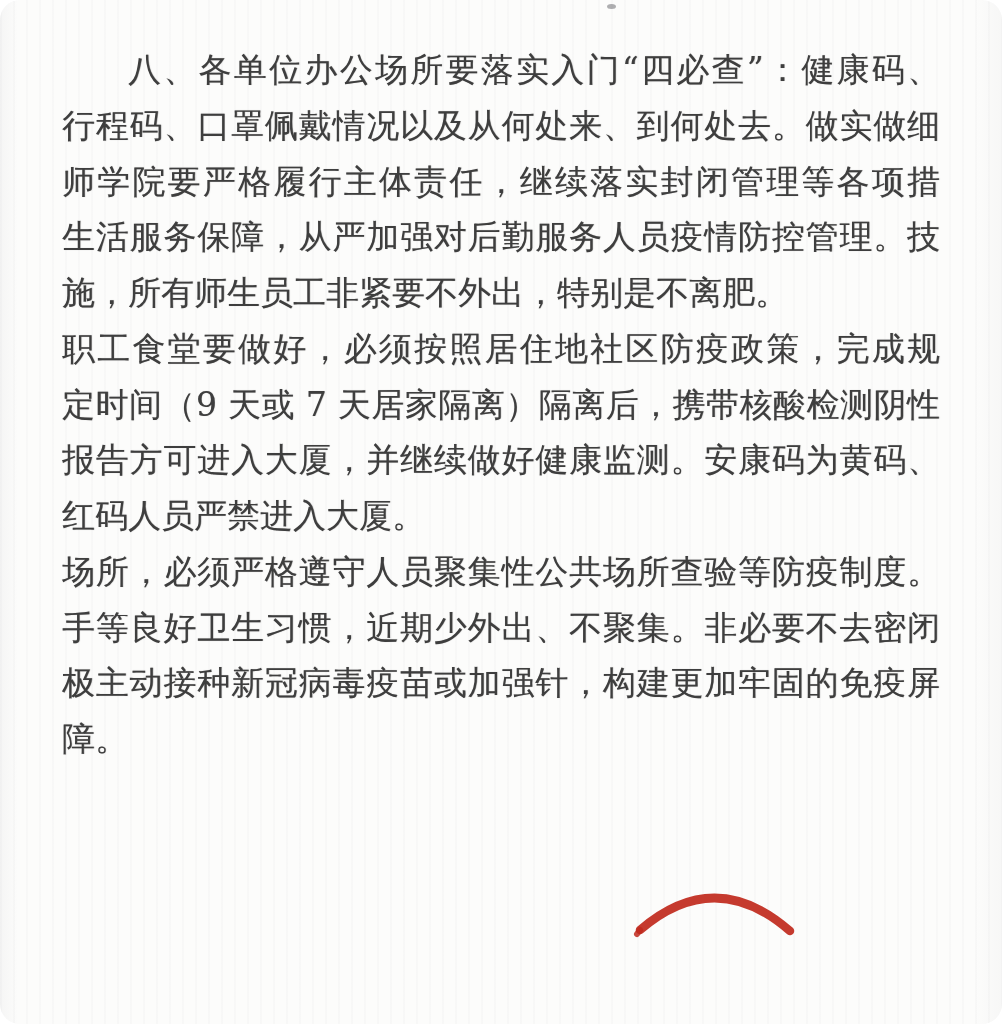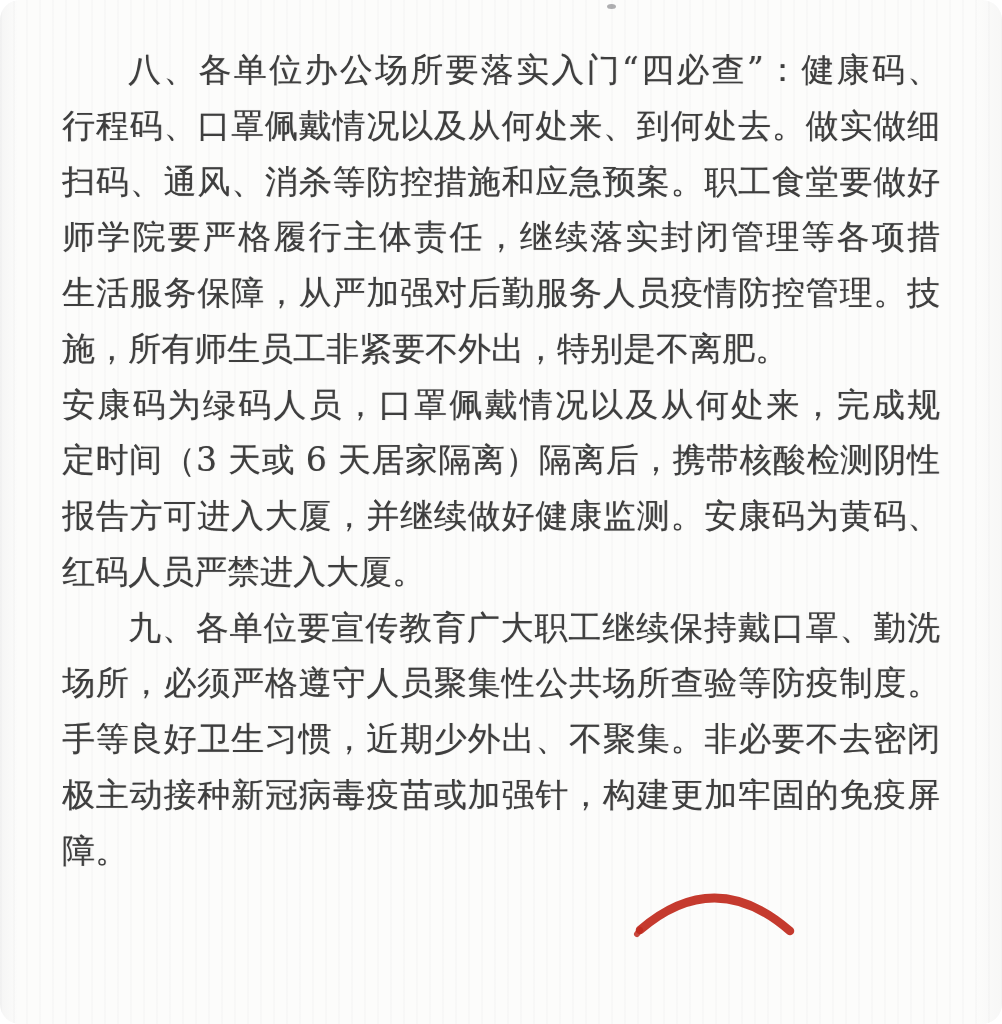--- a/index.html
+++ b/index.html
@@ -67,29 +67,27 @@
 </head>
 <body>
 
 <div class="page">
 
   <div class="speck"></div>
 
   <div class="doc">
     <div class="line indent">八、各单位办公场所要落实入门“四必查”：健康码、</div>
     <div class="line">行程码、口罩佩戴情况以及从何处来、到何处去。做实做细</div>
-    <div class="line">扫码、通风、消杀等防控措施和应急预案。职工食堂要做好</div>
     <div class="line">师学院要严格履行主体责任，继续落实封闭管理等各项措</div>
     <div class="line">生活服务保障，从严加强对后勤服务人员疫情防控管理。技</div>
     <div class="line plain">施，所有师生员工非紧要不外出，特别是不离肥。</div>
-    <div class="line">安康码为绿码人员，口罩佩戴情况以及从何处来，完成规</div>
-    <div class="line">定时间（3 天或 6 天居家隔离）隔离后，携带核酸检测阴性</div>
+    <div class="line">职工食堂要做好，必须按照居住地社区防疫政策，完成规</div>
+    <div class="line">定时间（9 天或 7 天居家隔离）隔离后，携带核酸检测阴性</div>
     <div class="line">报告方可进入大厦，并继续做好健康监测。安康码为黄码、</div>
     <div class="line plain">红码人员严禁进入大厦。</div>
-    <div class="line indent">九、各单位要宣传教育广大职工继续保持戴口罩、勤洗</div>
     <div class="line">场所，必须严格遵守人员聚集性公共场所查验等防疫制度。</div>
     <div class="line">手等良好卫生习惯，近期少外出、不聚集。非必要不去密闭</div>
     <div class="line">极主动接种新冠病毒疫苗或加强针，构建更加牢固的免疫屏</div>
     <div class="line plain">障。</div>
   </div>
 
   <svg class="red-arc" viewBox="0 0 170 55" xmlns="http://www.w3.org/2000/svg">
     <path d="M 10 42 Q 85 -22.5 160 43" fill="none" stroke="#c0291c" stroke-width="8.5" stroke-linecap="round" opacity="0.92"></path>
     <path d="M 10 42 l -3 4" fill="none" stroke="#c0291c" stroke-width="6" stroke-linecap="round" opacity="0.85"></path>
   </svg>

